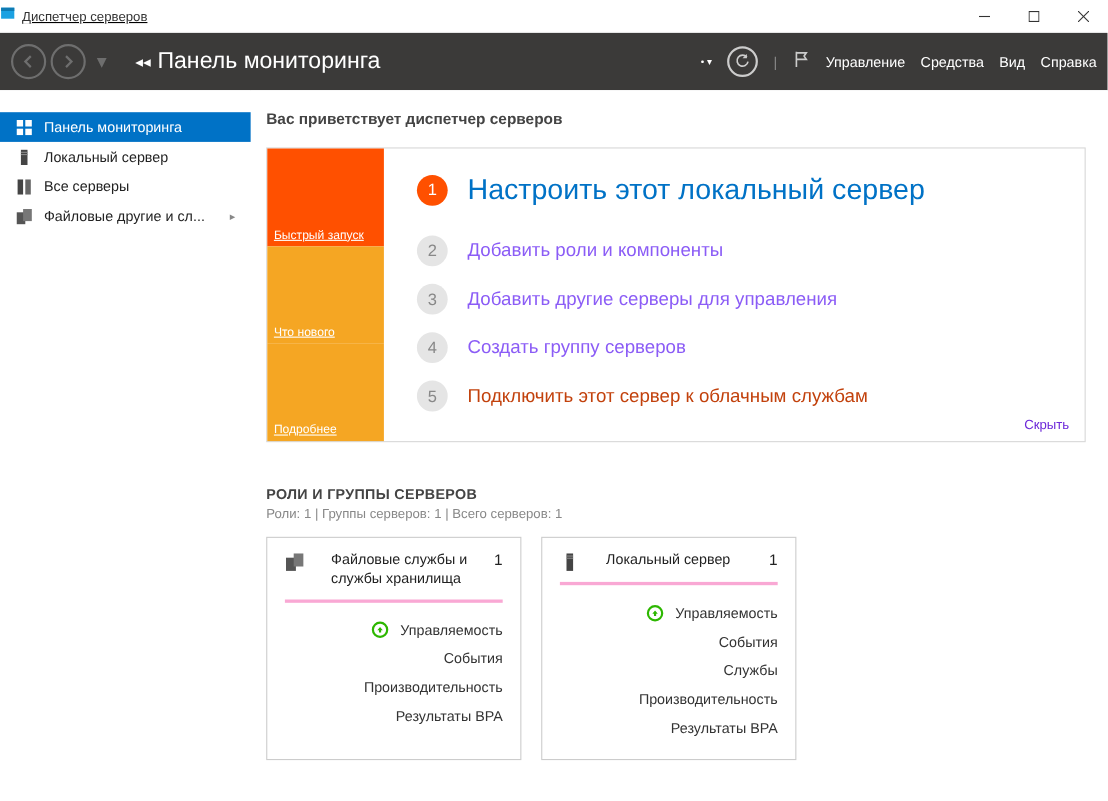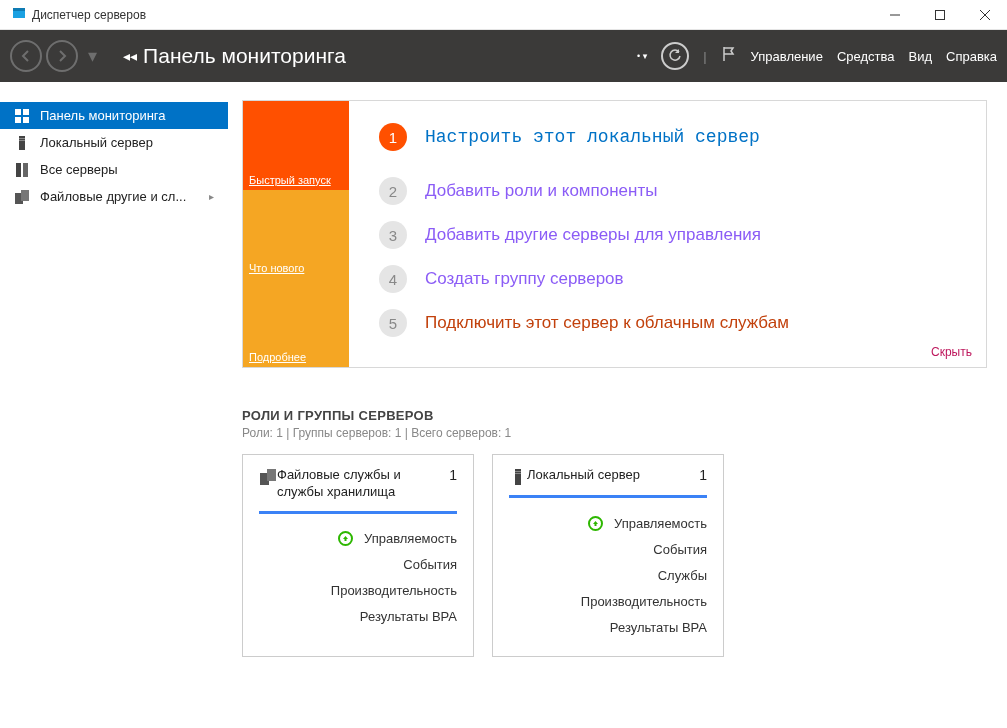--- a/index.html
+++ b/index.html
@@ -1,20 +1,20 @@
 <!DOCTYPE html>
 <html><head>
 <meta charset="utf-8">
 <style>
   * { box-sizing: border-box; margin: 0; padding: 0; font-family: "Segoe UI", Arial, sans-serif; }
   body { width: 1007px; height: 728px; background: #fff; overflow: hidden; }
 
   
   .titlebar { height: 30px; display: flex; align-items: center; justify-content: space-between; background: #fff; border-bottom: 1px solid #e5e5e5; }
-  .titlebar-left { display: flex; align-items: center; gap: 6px; padding-left: 12px; }
+  .titlebar-left { display: flex; align-items: center; gap: 6px; padding-left: 0; text-decoration: underline; }
   .titlebar-title { font-size: 12px; color: #333; }
   .titlebar-right { display: flex; }
   .win-btn { width: 45px; height: 30px; display: flex; align-items: center; justify-content: center; color: #333; font-size: 11px; cursor: pointer; }
 
   
   .header { height: 52px; background: #3b3a39; color: #fff; display: flex; align-items: center; padding: 0 10px; justify-content: space-between; }
   .header-left { display: flex; align-items: center; }
   .nav-circle { width: 32px; height: 32px; border: 2px solid #6e6e6e; border-radius: 50%; display: flex; align-items: center; justify-content: center; margin-right: 4px; color: #6e6e6e; cursor: pointer; }
   .nav-dash { color: #6e6e6e; margin: 0 6px; font-size: 18px; }
   .breadcrumb { font-size: 13px; color: #ccc; display: flex; align-items: center; gap: 6px; margin-left: 20px; }
@@ -41,30 +41,30 @@
   .qs-tab { flex: 1; position: relative; cursor: pointer; }
   .qs-tab span { position: absolute; bottom: 4px; left: 6px; font-size: 11px; color: #fff; text-decoration: underline; }
   .qs-tab.t1 { background: #ff5000; }
   .qs-tab.t2 { background: #f5a623; }
   .qs-tab.t3 { background: #f5a623; }
   .qs-content { flex: 1; padding: 22px 20px 10px 30px; position: relative; }
   .qs-row { display: flex; align-items: center; gap: 18px; margin-bottom: 16px; }
   .qs-num { width: 28px; height: 28px; border-radius: 50%; background: #e5e5e5; color: #888; display: flex; align-items: center; justify-content: center; font-size: 15px; }
   .qs-row.primary .qs-num { background: #ff5000; color: #fff; }
   .qs-link { font-size: 17px; color: #8b5cf6; cursor: pointer; font-weight: 300; }
-  .qs-row.primary .qs-link { font-size: 18px; color: #0072c6; font-family: Liberation Mono, monospace; }
+  .qs-row.primary .qs-link { font-size: 26px; color: #0072c6; }
   .qs-link.disabled { color: #c2410c; }
-  .qs-hide { position: absolute; right: 14px; bottom: 8px; font-size: 12px; color: #be185d; cursor: pointer; }
+  .qs-hide { position: absolute; right: 14px; bottom: 8px; font-size: 12px; color: #6d28d9; cursor: pointer; }
 
   .roles-title { font-size: 13px; font-weight: 600; color: #444; letter-spacing: 0.3px; }
   .roles-sub { font-size: 12px; color: #888; margin-top: 3px; margin-bottom: 14px; }
 
   .tiles { display: flex; gap: 18px; }
   .tile { width: 232px; border: 1px solid #ccc; padding: 12px 16px 16px 16px; }
-  .tile-header { display: flex; align-items: flex-start; gap: 0; padding-bottom: 10px; border-bottom: 3px solid #3b82f6; margin-bottom: 12px; }
+  .tile-header { display: flex; align-items: flex-start; gap: 24px; padding-bottom: 10px; border-bottom: 3px solid #f9a8d4; margin-bottom: 12px; }
   .tile-icon { width: 18px; color: #555; display: flex; align-items: center; justify-content: center; margin-top: 2px; }
   .tile-title { flex: 1; font-size: 13px; color: #222; line-height: 1.3; }
   .tile-count { font-size: 14px; color: #222; }
   .tile-row { display: flex; align-items: center; gap: 10px; font-size: 13px; color: #333; padding: 5px 0 5px 2px; cursor: pointer; justify-content: flex-end; }
   .tile-row-icon { width: 16px; height: 16px; display: flex; align-items: center; justify-content: center; }
   .arrow-up-circle { width: 15px; height: 15px; border: 2px solid #2db700; border-radius: 50%; display: flex; align-items: center; justify-content: center; }
   .arrow-up-circle svg { display: block; }
   .caret-down { font-size: 9px; color: #bbb; }
 </style>
 </head>
@@ -178,20 +178,21 @@
             <rect x="0" y="3" width="8" height="11" fill="#555"></rect>
             <rect x="6" y="0" width="8" height="11" fill="#777"></rect>
           </svg>
       </span>
       <span>Файловые другие и сл...</span>
       <span style="margin-left:auto;color:#888;font-size:10px;">▸</span>
     </div>
   </div>
 
   <div class="main">
+    <div class="welcome">Вас приветствует диспетчер серверов</div>
 
     <div class="quickstart">
       <div class="qs-tabs">
         <div class="qs-tab t1">
             <span>Быстрый запуск</span>
           </div>
         <div class="qs-tab t2">
             <span>Что нового</span>
           </div>
         <div class="qs-tab t3">

